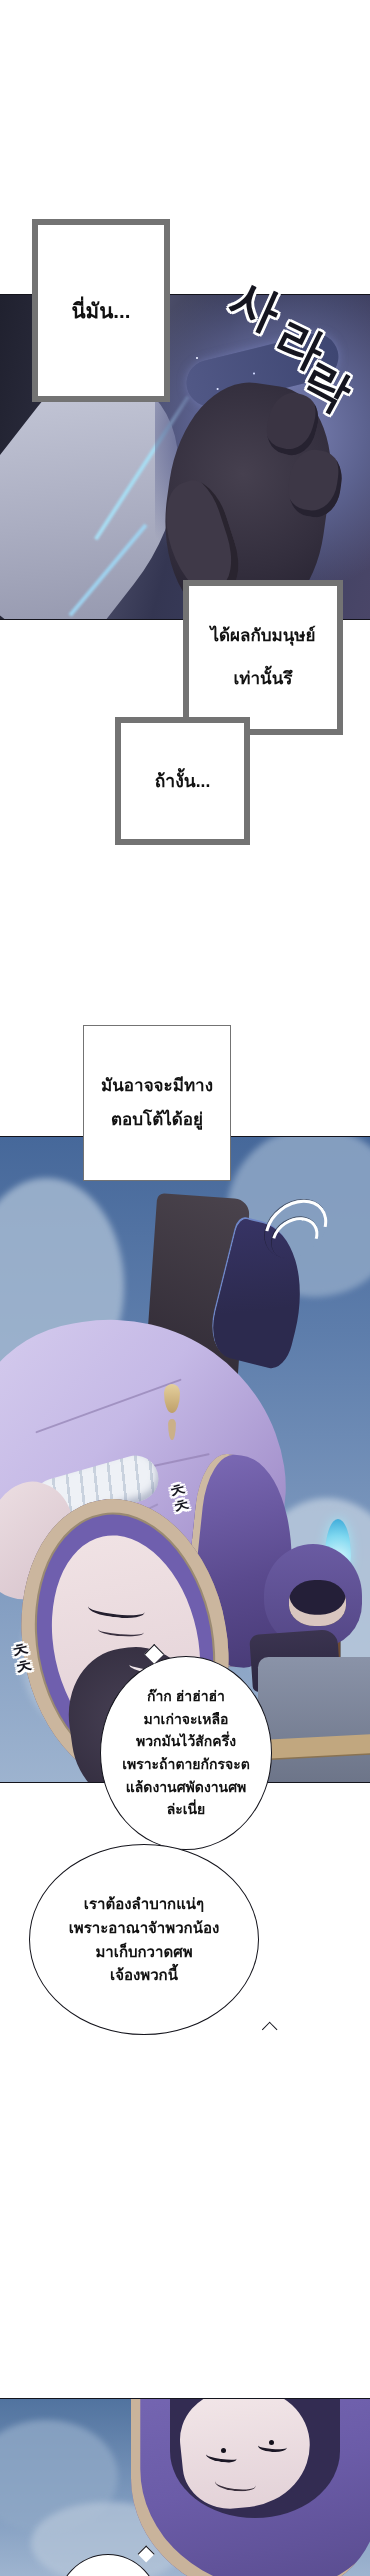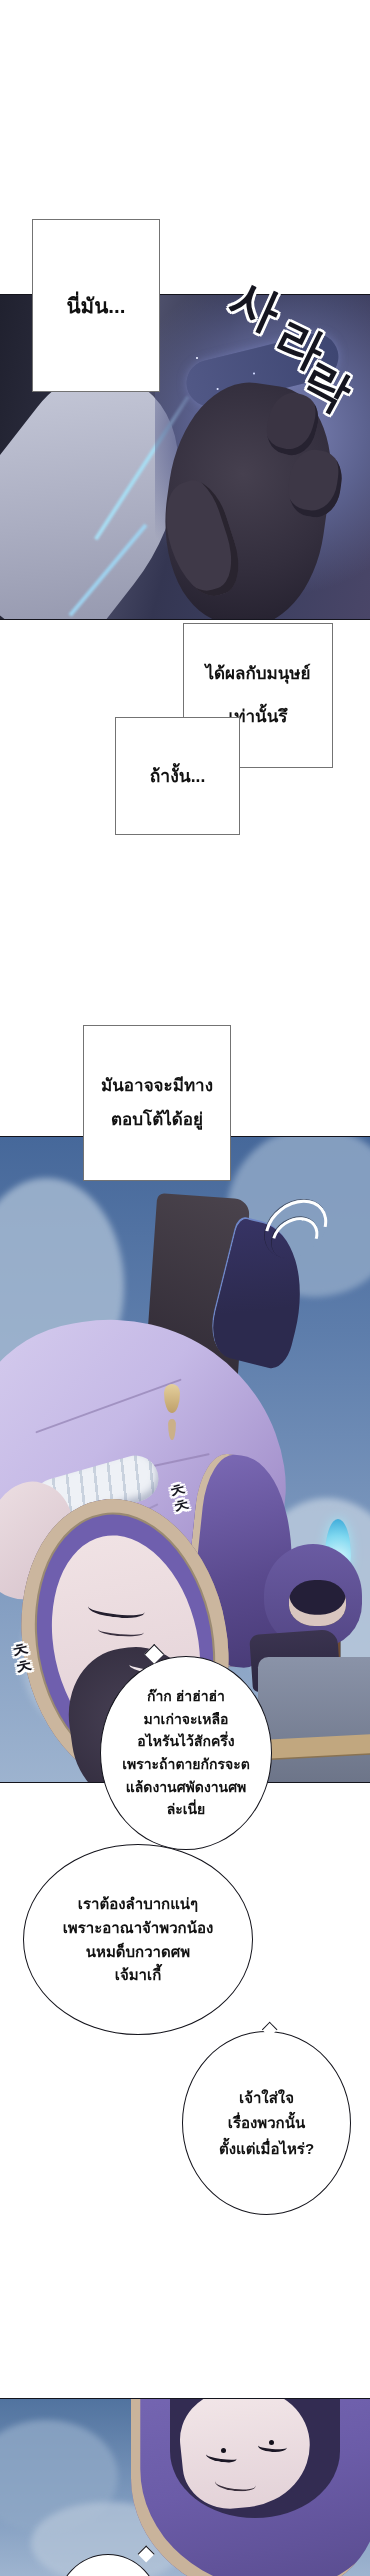--- a/index.html
+++ b/index.html
@@ -1,20 +1,20 @@
 <!DOCTYPE html>
 <html style="font-size:8.2px"><head>
 <meta charset="utf-8">
 <style>
   html,body{margin:0;padding:0;background:#ffffff;}
   .page{position:relative;width:371px;height:3952px;background:#ffffff;overflow:hidden;
         font-family:"Liberation Sans",sans-serif;color:#111;}
   .abs{position:absolute;}
   
-  .nbox{position:absolute;background:#fff;border:1px solid #737373;display:flex;
+  .nbox{position:absolute;background:#fff;border:6px solid #737373;display:flex;
         flex-direction:column;align-items:center;justify-content:center;text-align:center;
         z-index:6;font-weight:bold;}
   
   .bubble{position:absolute;background:#fff;border:1.3px solid #14141c;border-radius:50%;
           display:flex;flex-direction:column;align-items:center;justify-content:center;
           text-align:center;z-index:6;font-weight:bold;}
   .tail{position:absolute;width:13.4px;height:13.4px;background:#fff;transform:rotate(45deg);
         border-left:1.3px solid #14141c;border-top:1.3px solid #14141c;z-index:7;}
   .line{white-space:nowrap;display:block;}
   
@@ -54,21 +54,21 @@
   </div>
 
   <span class="sfx sfx-black" style="left:231px;top:282px;font-size:49px;transform:rotate(24deg);">사</span>
   <span class="sfx sfx-black" style="left:277px;top:322px;font-size:47px;transform:rotate(26deg);">라</span>
   <span class="sfx sfx-black" style="left:303px;top:364px;font-size:47px;transform:rotate(28deg);">락</span>
 
   <div class="nbox" style="left:32px;top:219px;width:126px;height:171px;font-size:20.6px;">
     <span class="line">นี่มัน...</span>
   </div>
 
-  <div class="nbox" style="left:183px;top:580px;width:148px;height:143px;font-size:17px;line-height:2.5;margin-top:43px;">
+  <div class="nbox" style="left:183px;top:580px;width:148px;height:143px;font-size:17px;line-height:2.5;">
     <span class="line">ได้ผลกับมนุษย์</span>
     <span class="line">เท่านั้นรึ</span>
   </div>
 
   <div class="nbox" style="left:83px;top:1025px;width:146px;height:154px;font-size:17px;line-height:2.0;border-width:1.5px;">
     <span class="line">มันอาจจะมีทาง</span>
     <span class="line">ตอบโต้ได้อยู่</span>
   </div>
 
   <div class="nbox" style="left:115px;top:717px;width:123px;height:116px;font-size:17.5px;">
@@ -112,39 +112,34 @@
 
     <span class="sfx sfx-black" style="left:171px;top:346px;font-size:17.5px;transform:rotate(-14deg);width:20.6px;line-height:.9;word-break:break-all;">ㅊㅊ</span>
   </div>
 
   <span class="sfx sfx-black" style="left:13.4px;top:1642px;font-size:18.5px;transform:rotate(-12deg);width:23px;line-height:.9;word-break:break-all;">ㅊㅊ</span>
 
   <div class="tail" style="left:147px;top:1647px;"></div>
   <div class="bubble" style="left:100px;top:1656px;width:170px;height:192px;font-size:14px;line-height:1.62;">
     <span class="line">ก๊าก ฮ่าฮ่าฮ่า</span>
     <span class="line">มาเก่าจะเหลือ</span>
-    <span class="line">อไหรันไว้สักครึ่ง</span>
+    <span class="line">พวกมันไว้สักครึ่ง</span>
     <span class="line">เพราะถ้าตายกักรจะต</span>
     <span class="line">แล้ดงานศพัดงานศพ</span>
     <span class="line">ล่ะเนี่ย</span>
   </div>
 
-  <div class="bubble" style="left:23px;top:1844px;width:228px;height:189px;font-size:15px;line-height:1.58;">
+  <div class="bubble" style="left:29px;top:1844px;width:228px;height:189px;font-size:15px;line-height:1.58;">
     <span class="line">เราต้องลำบากแน่ๆ</span>
     <span class="line">เพราะอาณาจัาพวกน้อง</span>
-    <span class="line">นหมด็บกวาดศพ</span>
-    <span class="line">เจ้มาเกี้</span>
+    <span class="line">มาเก็บกวาดศพ</span>
+    <span class="line">เจ้องพวกนี้</span>
   </div>
 
   <div class="tail" style="left:264px;top:2024px;width:10.3px;height:10.3px;"></div>
-  <div class="bubble" style="left:182px;top:2031px;width:167px;height:182px;font-size:15px;line-height:1.7;">
-    <span class="line">เจ้าใส่ใจ</span>
-    <span class="line">เรื่องพวกนั้น</span>
-    <span class="line">ตั้งแต่เมื่อไหร่?</span>
-  </div>
 
   <div class="panel" style="top:2398px;height:189px;background:linear-gradient(180deg,#51739f 0%,#7e9abe 55%,#a3b8d2 100%);">
     <div class="streak" style="left:-26px;top:20.6px;width:144px;height:113px;background:#8fa8c6;opacity:.8;"></div>
     <div class="streak" style="left:31px;top:103px;width:155px;height:82px;background:#b7c7da;opacity:.7;"></div>
     <div class="abs" style="left:131px;top:-15.5px;width:247px;height:216px;background:linear-gradient(165deg,#7566b2 0%,#6b5ca8 45%,#574a8c 100%);border-radius:0 0 45% 58%;box-shadow:inset 9.3px -9.3px 0 #c9b39b;"></div>
     <div class="abs" style="left:170px;top:-15.5px;width:170px;height:134px;background:#332c52;border-radius:0 0 50% 50%;"></div>
     <div class="abs" style="left:181px;top:-10.3px;width:129px;height:118px;background:linear-gradient(#f2e6e8,#e3d2d8);border-radius:46% 54% 58% 42%;transform:rotate(-6deg);"></div>
     <div class="abs" style="left:206px;top:52px;width:31px;height:8.2px;border-bottom:3.1px solid #1c1826;border-radius:50%;transform:rotate(8deg);"></div>
     <div class="abs" style="left:258px;top:42px;width:29px;height:8.2px;border-bottom:3.1px solid #1c1826;border-radius:50%;transform:rotate(4deg);"></div>
     <div class="abs" style="left:221px;top:49px;width:5.2px;height:5.2px;background:#14111c;border-radius:50%;"></div>

